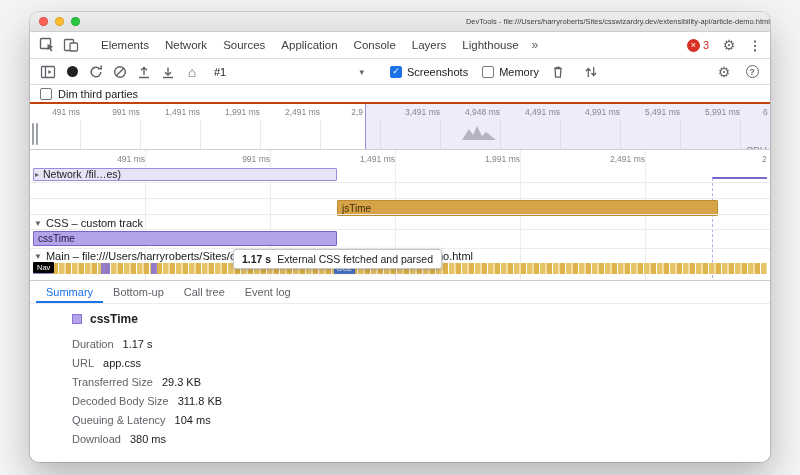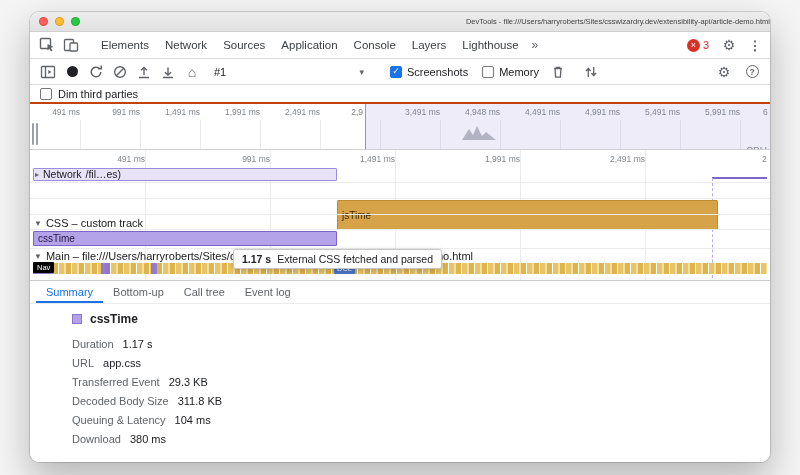--- a/index.html
+++ b/index.html
@@ -71,21 +71,21 @@
   .tracks { position:relative; height:113px; background:#fff; overflow:hidden;
     background-image:repeating-linear-gradient(90deg, transparent 0 124px, #ececef 124px 125px); background-position:-9px 0; }
   .trow { position:absolute; left:0; right:0; }
   .row-line { border-bottom:1px solid #ececec; }
   .net-bar { position:absolute; left:3px; top:1px; width:304px; height:13px; background:#e9e3f8; border:1px solid #9c8ce0; border-radius:1px; }
   .net-label { position:absolute; left:5px; top:1px; font-size:10.5px; color:#202124; white-space:nowrap; display:flex; gap:4px; align-items:center; }
   .tri { font-size:8px; color:#5f6368; }
   .net-right-seg { position:absolute; left:682px; top:10px; width:55px; height:2px; background:#7d66c9; }
   .vdash { position:absolute; left:682px; top:11px; height:100px; border-left:1px dashed #b9abe8; }
   .event-bar { position:absolute; font-size:10px; display:flex; align-items:center; padding-left:4px; border-radius:1px; white-space:nowrap; overflow:hidden; }
-  .js-bar { left:307px; top:33px; width:381px; height:30px; background:#d7a348; border:1px solid #bd8c2c; color:#3d2e06; }
+  .js-bar { left:307px; top:33px; width:381px; height:16px; background:#d7a348; border:1px solid #bd8c2c; color:#3d2e06; }
   .css-bar { left:3px; top:64px; width:304px; height:15px; background:#b5a3ea; border:1px solid #7a63cc; color:#231640; }
   .track-head { position:absolute; left:4px; font-size:11px; color:#202124; white-space:nowrap; display:flex; gap:4px; align-items:center; }
   .nav-badge { position:absolute; left:3px; top:95px; background:#000; color:#fff; font-size:7.5px; padding:1px 4px; border-radius:1px; z-index:3; }
   .main-strip { position:absolute; left:3px; right:3px; top:96px; height:11px;
     background:repeating-linear-gradient(90deg,#e8c468 0 5px,#f4dda2 5px 7px,#e0b44d 7px 12px,#fff 12px 13px); }
   .strip-purple { position:absolute; top:0; height:100%; background:rgba(132,110,214,.85); }
   .dcl-badge { position:absolute; left:304px; top:96px; background:#4a76c9; color:#fff; font-size:7.5px; padding:1px 3px; border-radius:1px; z-index:3; }
 
   .tooltip { position:absolute; left:203px; top:237px; height:20px; background:#fff; border:1px solid #c6c6c6;
     border-radius:3px; box-shadow:0 2px 6px rgba(0,0,0,.2); display:flex; align-items:center; gap:6px;
@@ -335,21 +335,21 @@
       </div>
       <div class="sum-row">
         <span class="lbl">Duration</span>
         <span class="val">1.17 s</span>
       </div>
       <div class="sum-row">
         <span class="lbl">URL</span>
         <span class="val">app.css</span>
       </div>
       <div class="sum-row">
-        <span class="lbl">Transferred Event</span>
+        <span class="lbl">Transferred Size</span>
         <span class="val">29.3 KB</span>
       </div>
       <div class="sum-row">
         <span class="lbl">Decoded Body Size</span>
         <span class="val">311.8 KB</span>
       </div>
       <div class="sum-row">
         <span class="lbl">Queuing &amp; Latency</span>
         <span class="val">104 ms</span>
       </div>

